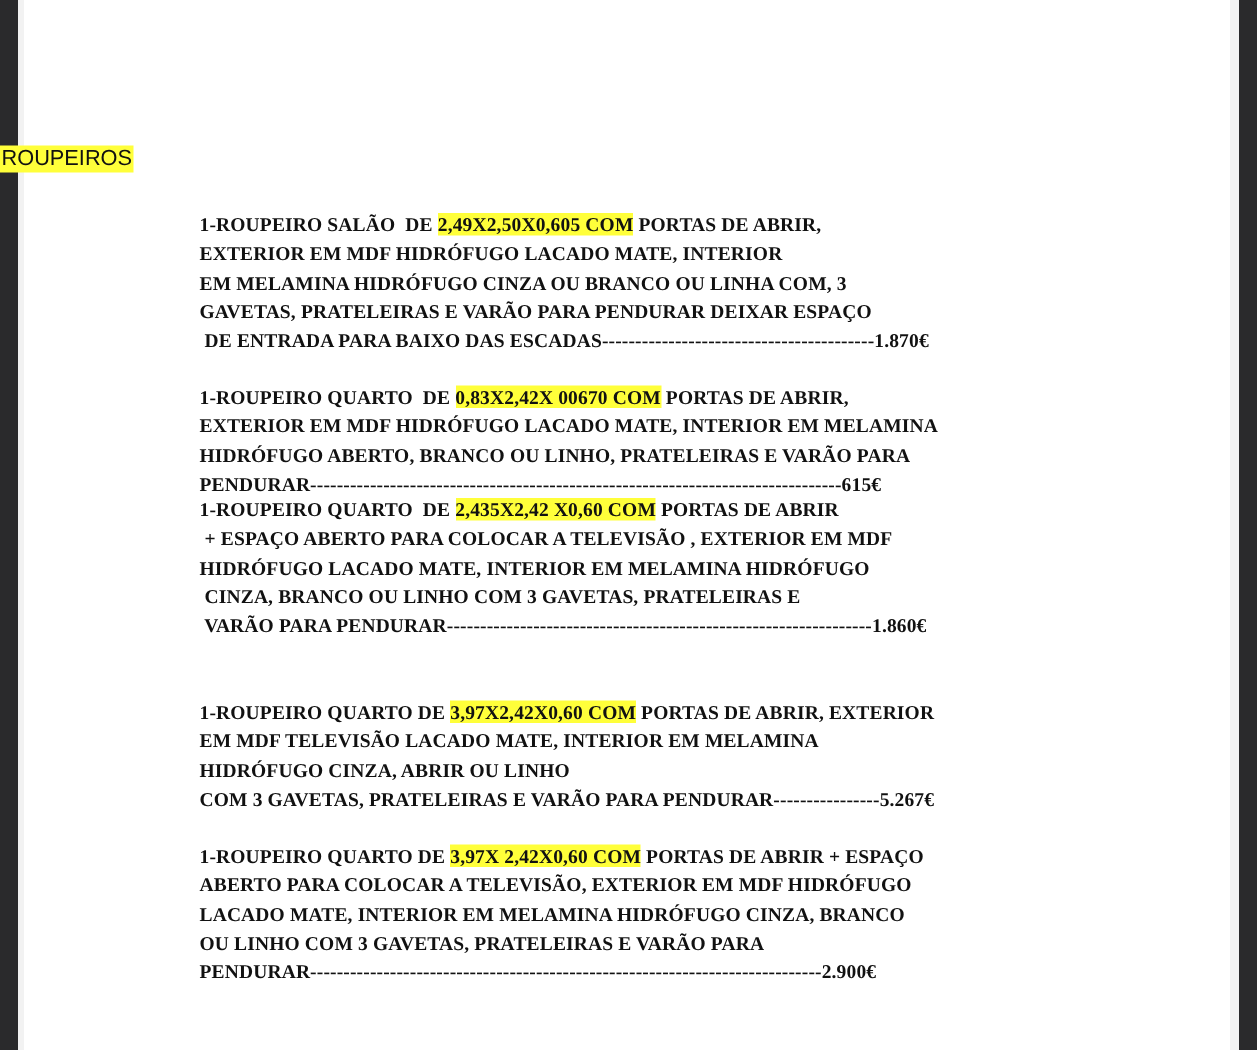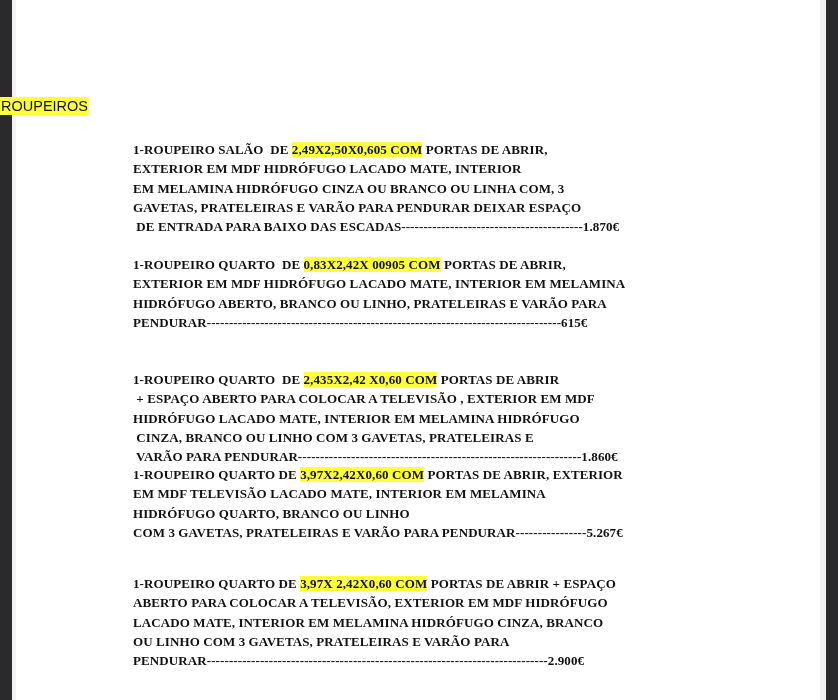--- a/index.html
+++ b/index.html
@@ -37,33 +37,33 @@
 <div class="title">
   <span class="hl">ROUPEIROS</span>
 </div>
 
 <div class="para" style="top:140px"><span>1-ROUPEIRO SALÃO  DE </span><span class="hl">2,49X2,50X0,605 COM</span><span> PORTAS DE ABRIR,</span>
 <span>EXTERIOR EM MDF HIDRÓFUGO LACADO MATE, INTERIOR</span>
 <span>EM MELAMINA HIDRÓFUGO CINZA OU BRANCO OU LINHA COM, 3</span>
 <span>GAVETAS, PRATELEIRAS E VARÃO PARA PENDURAR DEIXAR ESPAÇO</span>
 <span> DE ENTRADA PARA BAIXO DAS ESCADAS-----------------------------------------1.870€</span></div>
 
-<div class="para" style="top:255px"><span>1-ROUPEIRO QUARTO  DE </span><span class="hl">0,83X2,42X 00905 COM</span><span> PORTAS DE ABRIR,</span>
+<div class="para" style="top:255px"><span>1-ROUPEIRO QUARTO  DE </span><span class="hl">0,83X2,42X 00670 COM</span><span> PORTAS DE ABRIR,</span>
 <span>EXTERIOR EM MDF HIDRÓFUGO LACADO MATE, INTERIOR EM MELAMINA</span>
 <span>HIDRÓFUGO ABERTO, BRANCO OU LINHO, PRATELEIRAS E VARÃO PARA</span>
 <span>PENDURAR--------------------------------------------------------------------------------615€</span></div>
 
-<div class="para" style="top:370px"><span>1-ROUPEIRO QUARTO  DE </span><span class="hl">2,435X2,42 X0,60 COM</span><span> PORTAS DE ABRIR</span>
+<div class="para" style="top:330px"><span>1-ROUPEIRO QUARTO  DE </span><span class="hl">2,435X2,42 X0,60 COM</span><span> PORTAS DE ABRIR</span>
 <span> + ESPAÇO ABERTO PARA COLOCAR A TELEVISÃO , EXTERIOR EM MDF</span>
 <span>HIDRÓFUGO LACADO MATE, INTERIOR EM MELAMINA HIDRÓFUGO</span>
 <span> CINZA, BRANCO OU LINHO COM 3 GAVETAS, PRATELEIRAS E</span>
 <span> VARÃO PARA PENDURAR----------------------------------------------------------------1.860€</span></div>
 
 <div class="para" style="top:465px"><span>1-ROUPEIRO QUARTO DE </span><span class="hl">3,97X2,42X0,60 COM</span><span> PORTAS DE ABRIR, EXTERIOR</span>
 <span>EM MDF TELEVISÃO LACADO MATE, INTERIOR EM MELAMINA</span>
-<span>HIDRÓFUGO QUARTO, BRANCO OU LINHO</span>
+<span>HIDRÓFUGO CINZA, ABRIR OU LINHO</span>
 <span>COM 3 GAVETAS, PRATELEIRAS E VARÃO PARA PENDURAR----------------5.267€</span></div>
 
-<div class="para" style="top:574px"><span>1-ROUPEIRO QUARTO DE </span><span class="hl">3,97X 2,42X0,60 COM</span><span> PORTAS DE ABRIR + ESPAÇO</span>
+<div class="para" style="top:561px"><span>1-ROUPEIRO QUARTO DE </span><span class="hl">3,97X 2,42X0,60 COM</span><span> PORTAS DE ABRIR + ESPAÇO</span>
 <span>ABERTO PARA COLOCAR A TELEVISÃO, EXTERIOR EM MDF HIDRÓFUGO</span>
 <span>LACADO MATE, INTERIOR EM MELAMINA HIDRÓFUGO CINZA, BRANCO</span>
 <span>OU LINHO COM 3 GAVETAS, PRATELEIRAS E VARÃO PARA</span>
 <span>PENDURAR-----------------------------------------------------------------------------2.900€</span></div>
 
 </body></html>

